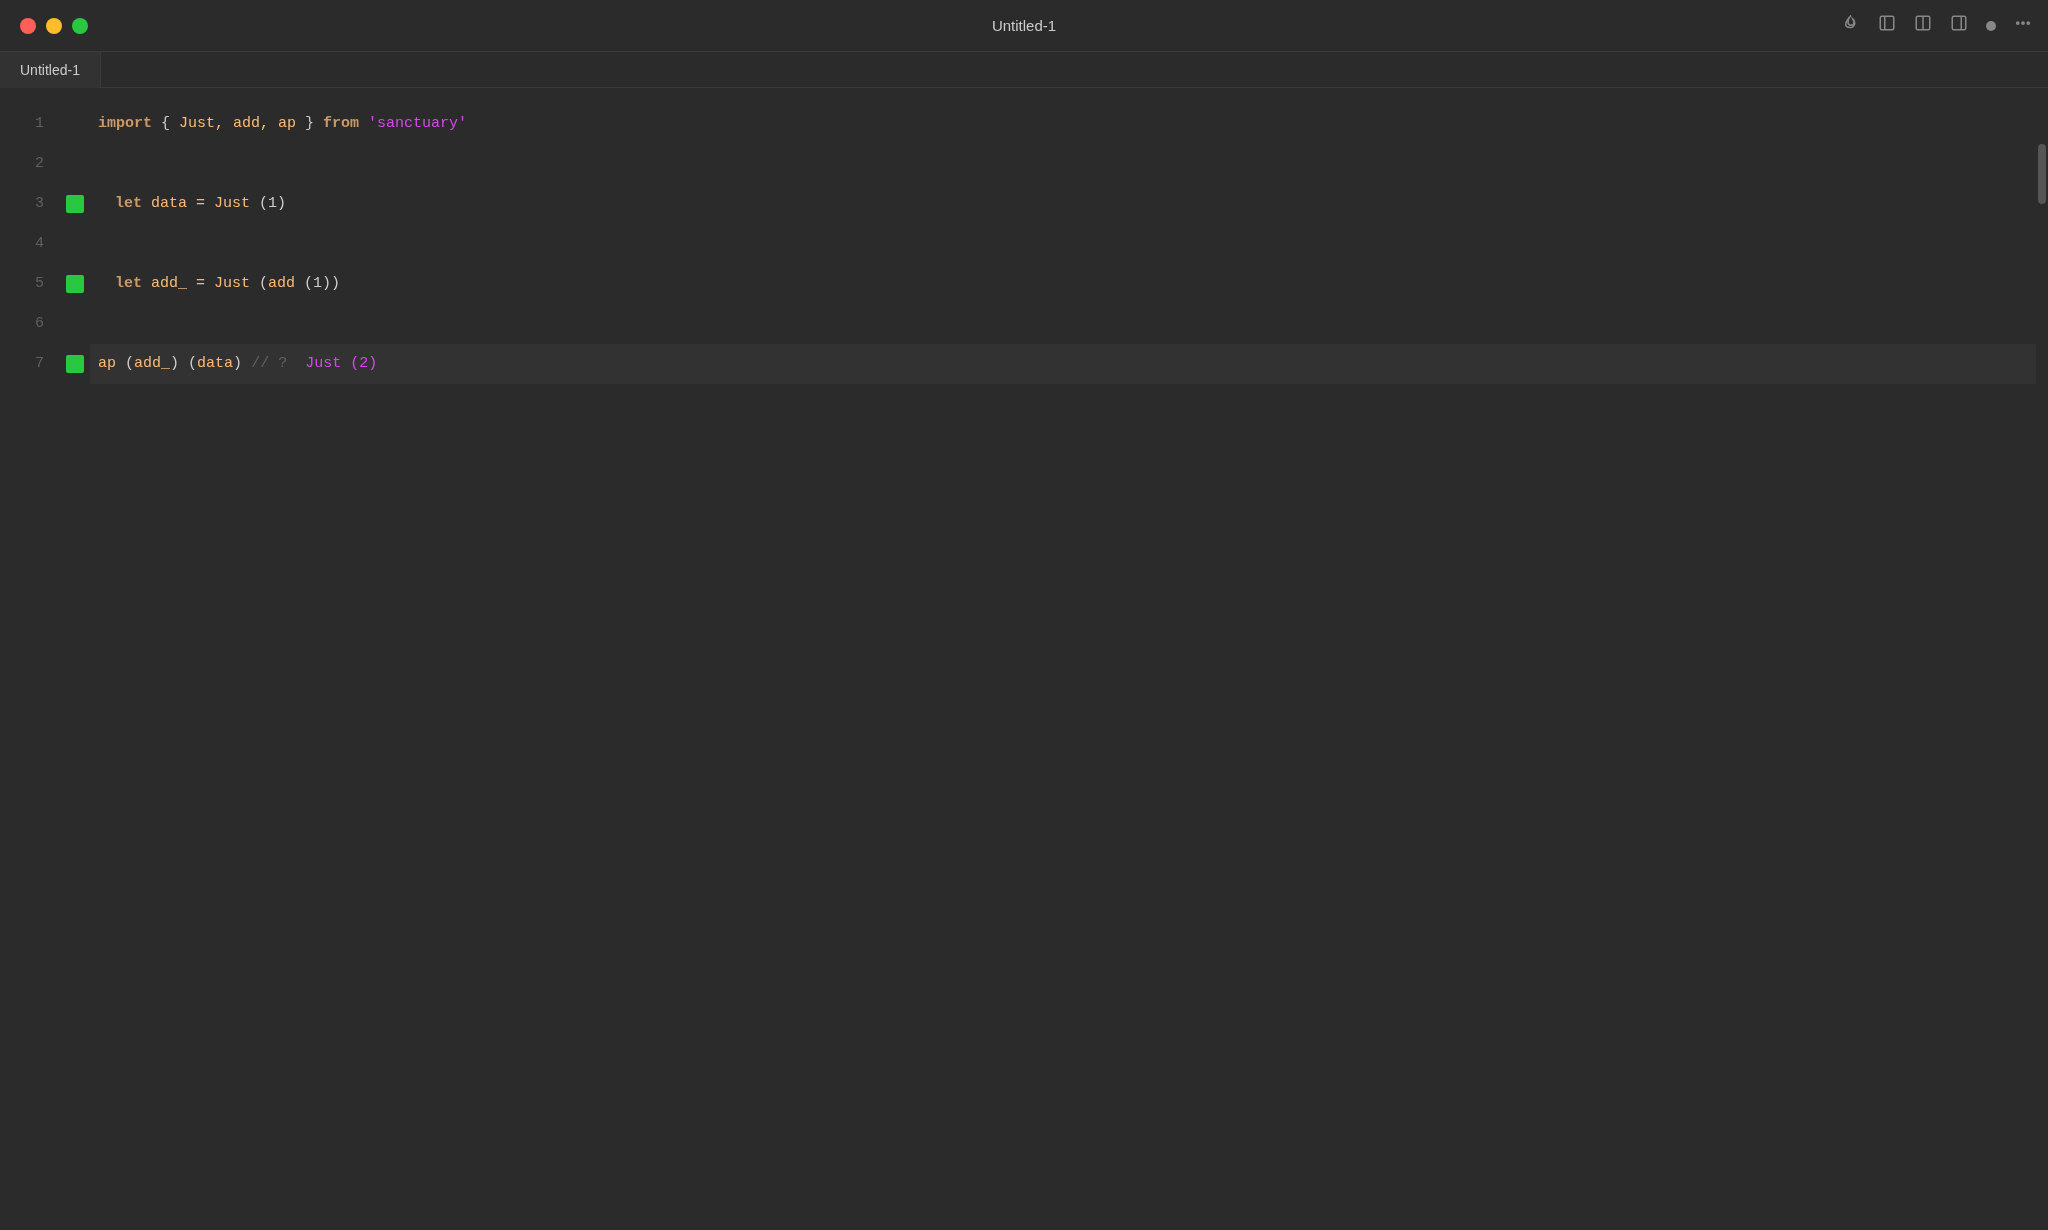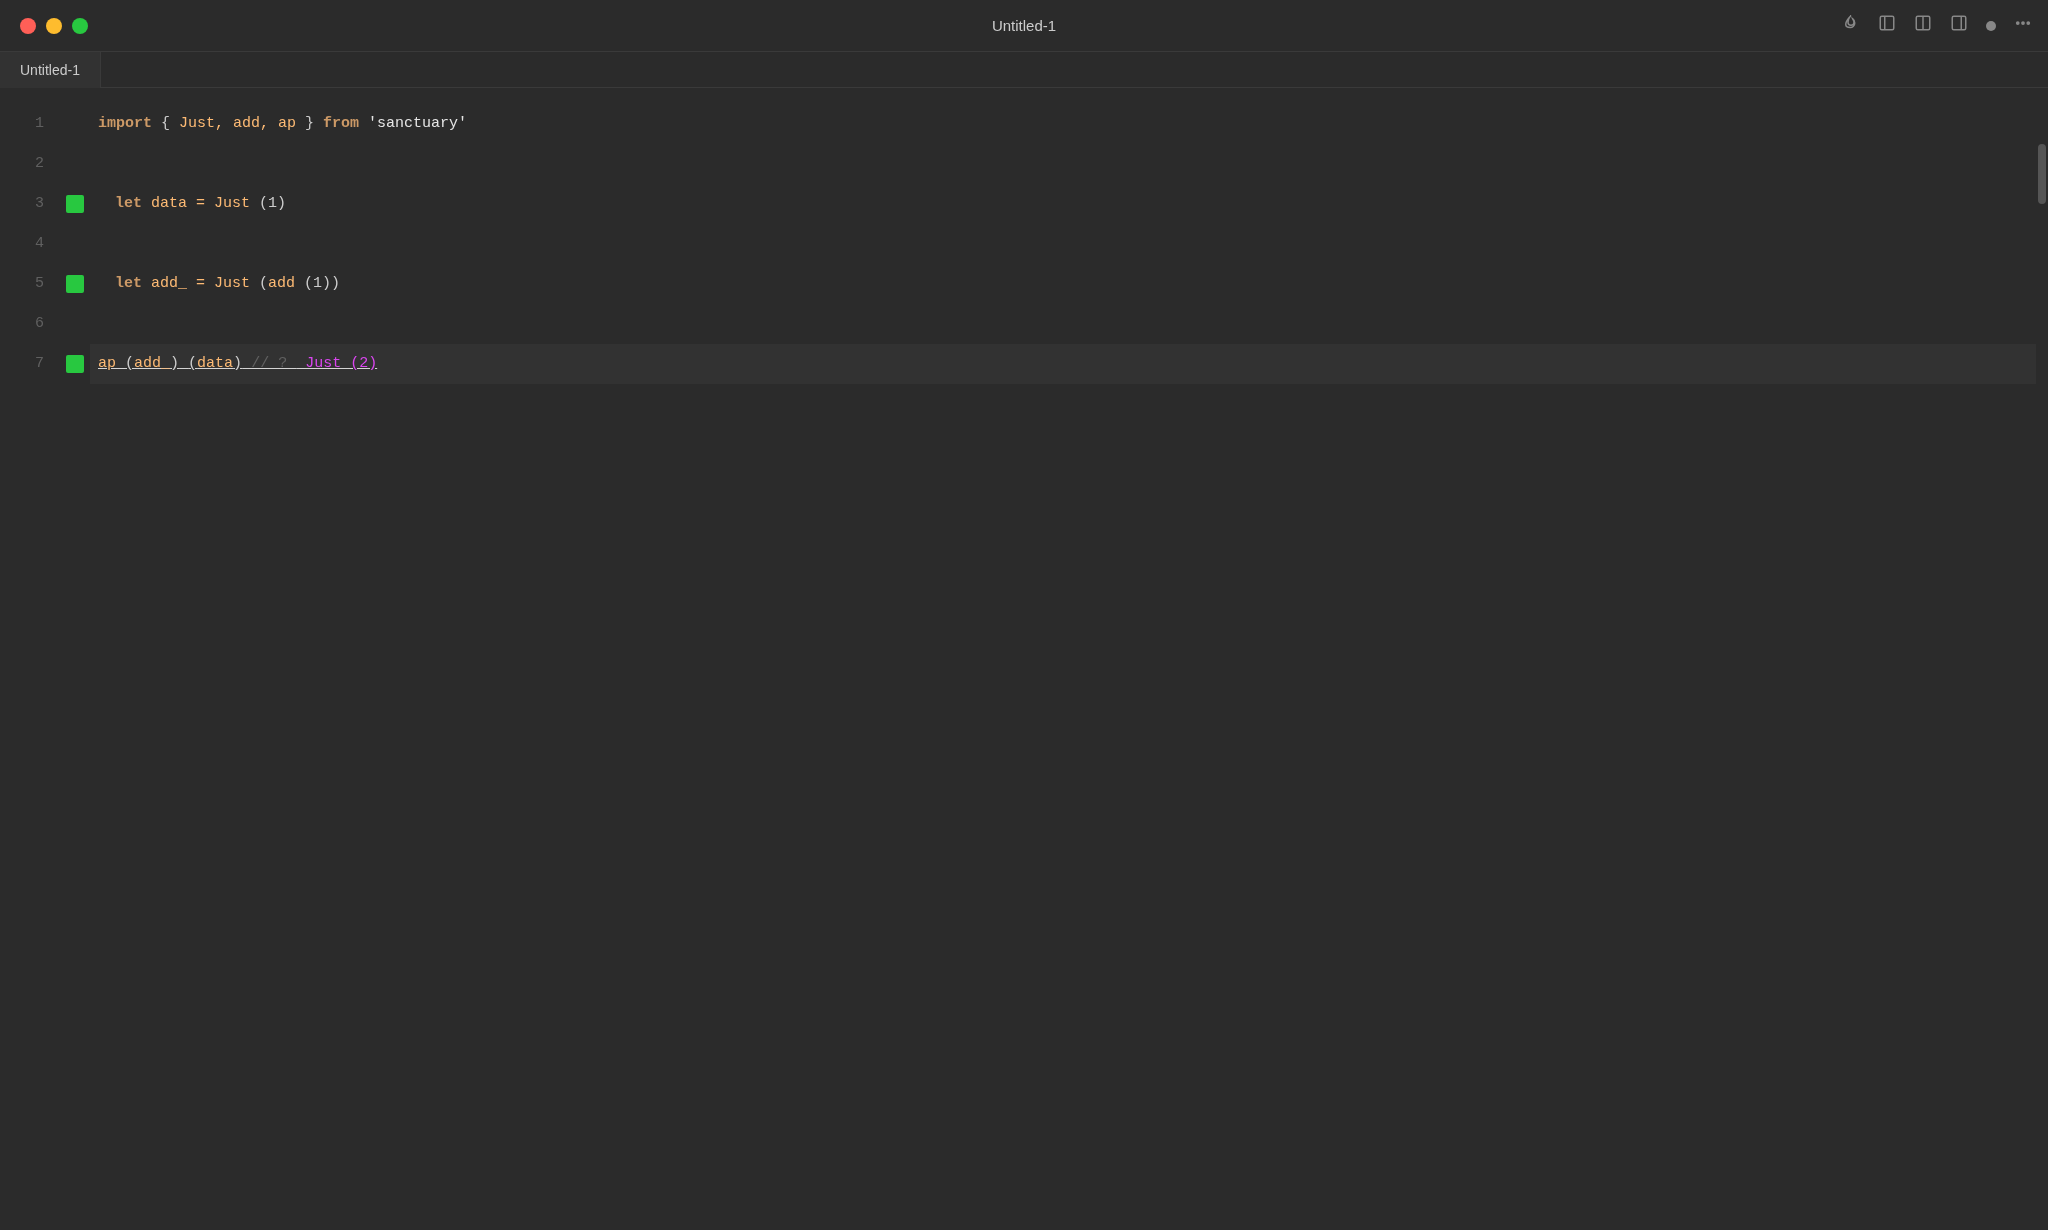--- a/index.html
+++ b/index.html
@@ -138,30 +138,29 @@
     .code-line {
       height: 40px;
       display: flex;
       align-items: center;
       padding-left: 8px;
       white-space: pre;
     }
 
     .code-line.highlighted {
       background: #323232;
-      text-decoration: underline;
     }
 
     
     .kw-import { color: #cc9966; font-weight: bold; }
     .kw-let { color: #cc9966; font-weight: bold; margin-left: 17px; }
     .kw-from { color: #cc9966; font-weight: bold; }
     .punctuation { color: #cccccc; }
     .identifier { color: #fdba74; }
-    .string { color: #e5e5e5; }
+    .string { color: #d946ef; }
     .number { color: #cccccc; }
     .comment { color: #606060; }
     .result { color: #d946ef; }
     .paren { color: #cccccc; }
 
     .scrollbar {
       position: absolute;
       right: 0;
       top: 52px;
       width: 12px;

